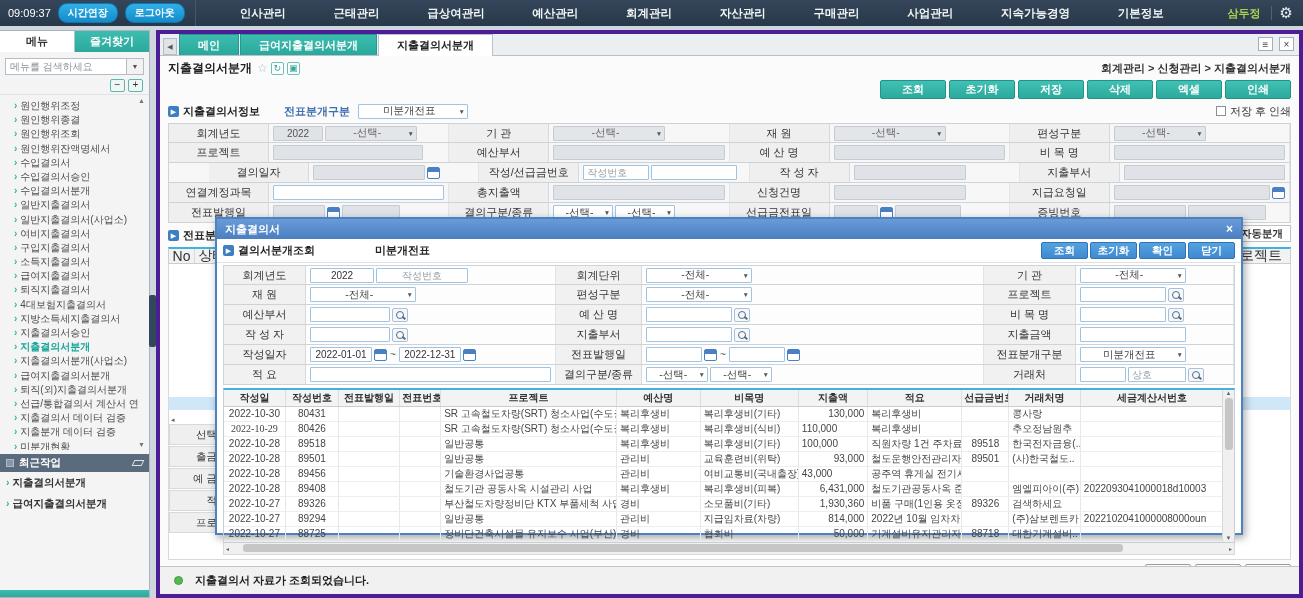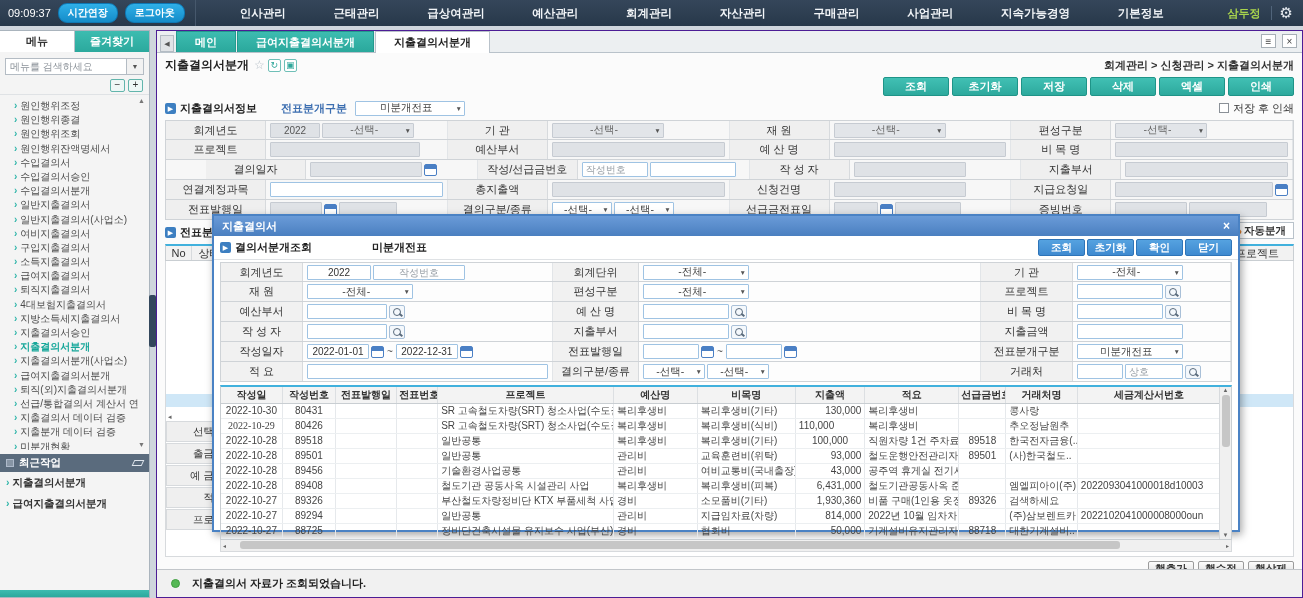--- a/index.html
+++ b/index.html
@@ -44,21 +44,21 @@
   .recent-h .sq{width:8px;height:8px;background:#8795a5;border:1px solid #aebacb;margin-right:5px}
   .recent-h .spacer{flex:1}
   .eraser{width:10px;height:6px;border:1px solid #dfe5ec;transform:skewX(-25deg);cursor:pointer}
   .recent-i{height:21px;line-height:21px;font-size:10.5px;font-weight:bold;color:#333;padding-left:6px;
     white-space:nowrap;overflow:hidden;cursor:pointer}
   .recent-i .bullet{color:#2fb5a9;margin-right:3px}
   .sb-teal{position:absolute;left:0;bottom:0;width:100%;height:7px;background:linear-gradient(#3dbcb0,#2ba99d)}
   .splitter{position:absolute;left:149px;top:295px;width:7px;height:52px;background:#33475c;border-radius:2px}
   
   .main{position:absolute;left:156px;top:30px;width:1147px;height:568px;background:#fbfbfb;
-    border:1px solid #4c1d95;overflow:hidden}
+    border:4px solid #4c1d95;overflow:hidden}
   .tabbar{position:relative;height:22px;background:#eceff1;border-bottom:1px solid #b9c2ca;display:flex;align-items:flex-end}
   .tbk{width:14px;height:17px;margin:0 2px 0 3px;background:#e0e3e6;border:1px solid #b4bcc4;color:#555;
     font-size:7px;display:flex;align-items:center;justify-content:center;cursor:pointer}
   .mtab{height:21px;padding:0 18px;display:flex;align-items:center;font-size:11px;font-weight:bold;cursor:pointer;
     border:1px solid #b9c2ca;border-bottom:none;margin-right:1px}
   .mtab.teal{background:linear-gradient(#3dbcb0,#2aa89c);color:#fff;border-color:#239a8e}
   .mtab.on{background:#fff;color:#222;height:22px;margin-bottom:-1px}
   .winicons{position:absolute;right:5px;top:3px;display:flex;gap:6px}
   .wib{width:15px;height:14px;background:#fff;border:1px solid #a7afb6;display:flex;align-items:center;
     justify-content:center;font-size:10px;color:#444;cursor:pointer}
@@ -103,21 +103,21 @@
   .tilde{font-size:10px;color:#555;padding:0 1px}
   
   .histrow{display:flex;align-items:center;height:20px;margin:2px 8px 0 8px;position:relative}
   .histrow .dtbox{height:15px;line-height:14px;font-size:10.5px;padding:0 3px;background:#fff;
     border:1px solid #9fc3e3;margin-left:4px}
   .autobtn{position:absolute;right:0;top:0;height:17px;background:#fff;border:1px solid #b9c2ca;
     padding:0 7px;font-size:10.5px;font-weight:bold;color:#333;display:flex;align-items:center;cursor:pointer}
   .autobtn .oa{color:#e07820;font-weight:bold;margin-right:2px}
   .bgheader{display:flex;height:17px;margin:2px 8px 0 8px;border:1px solid #c9ced2;border-top:2px solid #41b1dd;background:#f2f2f2}
   .bgh{border-right:1px solid #d7dadd;display:flex;align-items:center;justify-content:center;
-    font-size:11px;color:#333;white-space:nowrap}
+    font-size:14px;color:#333;white-space:nowrap}
   .bgbody{position:relative;height:296px;margin:0 8px;border:1px solid #d7dadd;border-top:none;background:#fff}
   .selband{position:absolute;left:0;top:133px;width:100%;height:13px;background:#cfe7f7}
   .bgharrow{position:absolute;left:2px;top:152px;font-size:7px;color:#666}
   .bglbls{position:absolute;left:0;top:160px;width:52px}
   .bglbl{height:21px;margin-bottom:1px;background:#efefef;border:1px solid #d7dadd;display:flex;
     align-items:center;justify-content:flex-end;padding-right:3px;font-size:10.5px;color:#333;overflow:hidden;white-space:nowrap}
   .rowbtns{display:flex;justify-content:flex-end;gap:4px;margin:4px 8px 0 8px}
   .gbtn{width:46px;height:16px;background:linear-gradient(#fdfdfd,#d9d9d9);border:1px solid #9b9b9b;
     border-radius:2px;font-size:10.5px;font-weight:bold;color:#333;cursor:pointer;
     font-family:"Liberation Sans","DejaVu Sans",sans-serif}
@@ -656,21 +656,21 @@
               <td style="text-align: left;"></td>
             </tr>
             <tr>
               <td style="text-align: center;">2022-10-28</td>
               <td style="text-align: center;">89518</td>
               <td style="text-align: center;"></td>
               <td style="text-align: center;"></td>
               <td style="text-align: left;">일반공통</td>
               <td style="text-align: left;">복리후생비</td>
               <td style="text-align: left;">복리후생비(기타)</td>
-              <td style="text-align: center;">100,000</td>
+              <td style="text-align: left;">100,000</td>
               <td style="text-align: left;">직원차량 1건 주차료 ..</td>
               <td style="text-align: center;">89518</td>
               <td style="text-align: left;">한국전자금융(..</td>
               <td style="text-align: left;"></td>
             </tr>
             <tr>
               <td style="text-align: center;">2022-10-28</td>
               <td style="text-align: center;">89501</td>
               <td style="text-align: center;"></td>
               <td style="text-align: center;"></td>
@@ -684,21 +684,21 @@
               <td style="text-align: left;"></td>
             </tr>
             <tr>
               <td style="text-align: center;">2022-10-28</td>
               <td style="text-align: center;">89456</td>
               <td style="text-align: center;"></td>
               <td style="text-align: center;"></td>
               <td style="text-align: left;">기술환경사업공통</td>
               <td style="text-align: left;">관리비</td>
               <td style="text-align: left;">여비교통비(국내출장)</td>
-              <td style="text-align: right;">43,000</td>
+              <td style="">43,000</td>
               <td style="text-align: left;">공주역 휴게실 전기시..</td>
               <td style="text-align: center;"></td>
               <td style="text-align: left;"></td>
               <td style="text-align: left;"></td>
             </tr>
             <tr>
               <td style="text-align: center;">2022-10-28</td>
               <td style="text-align: center;">89408</td>
               <td style="text-align: center;"></td>
               <td style="text-align: center;"></td>

